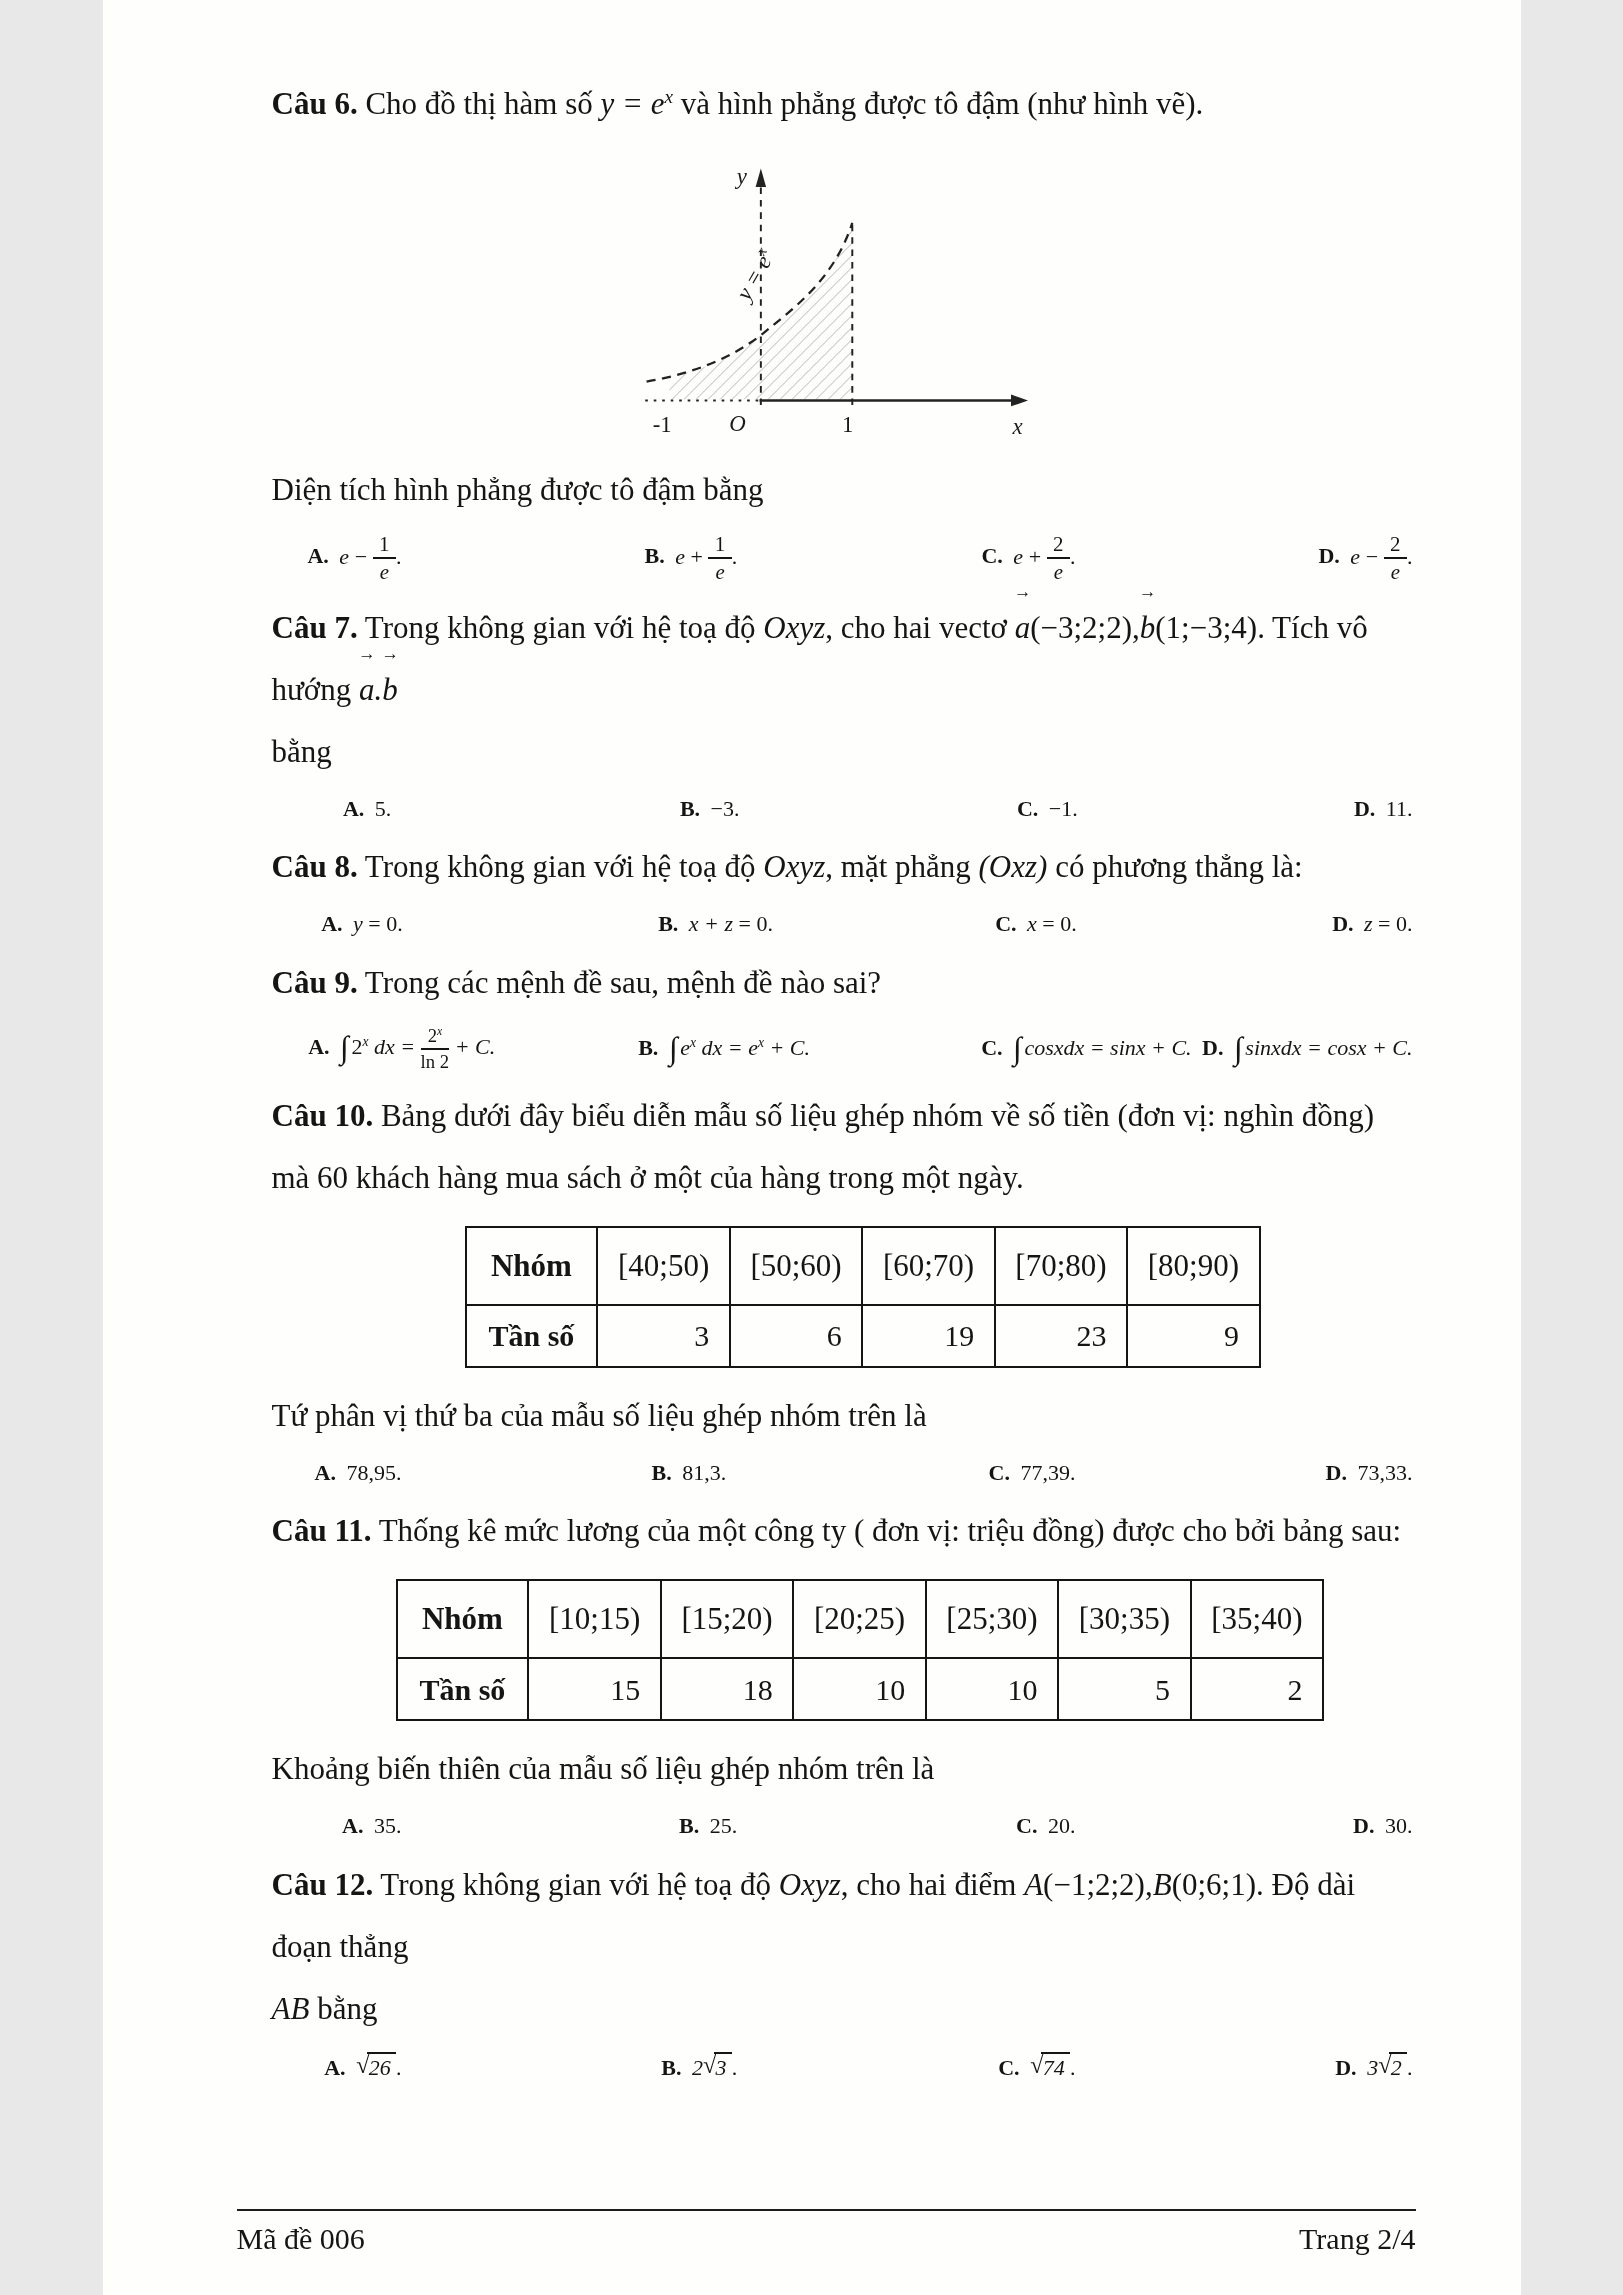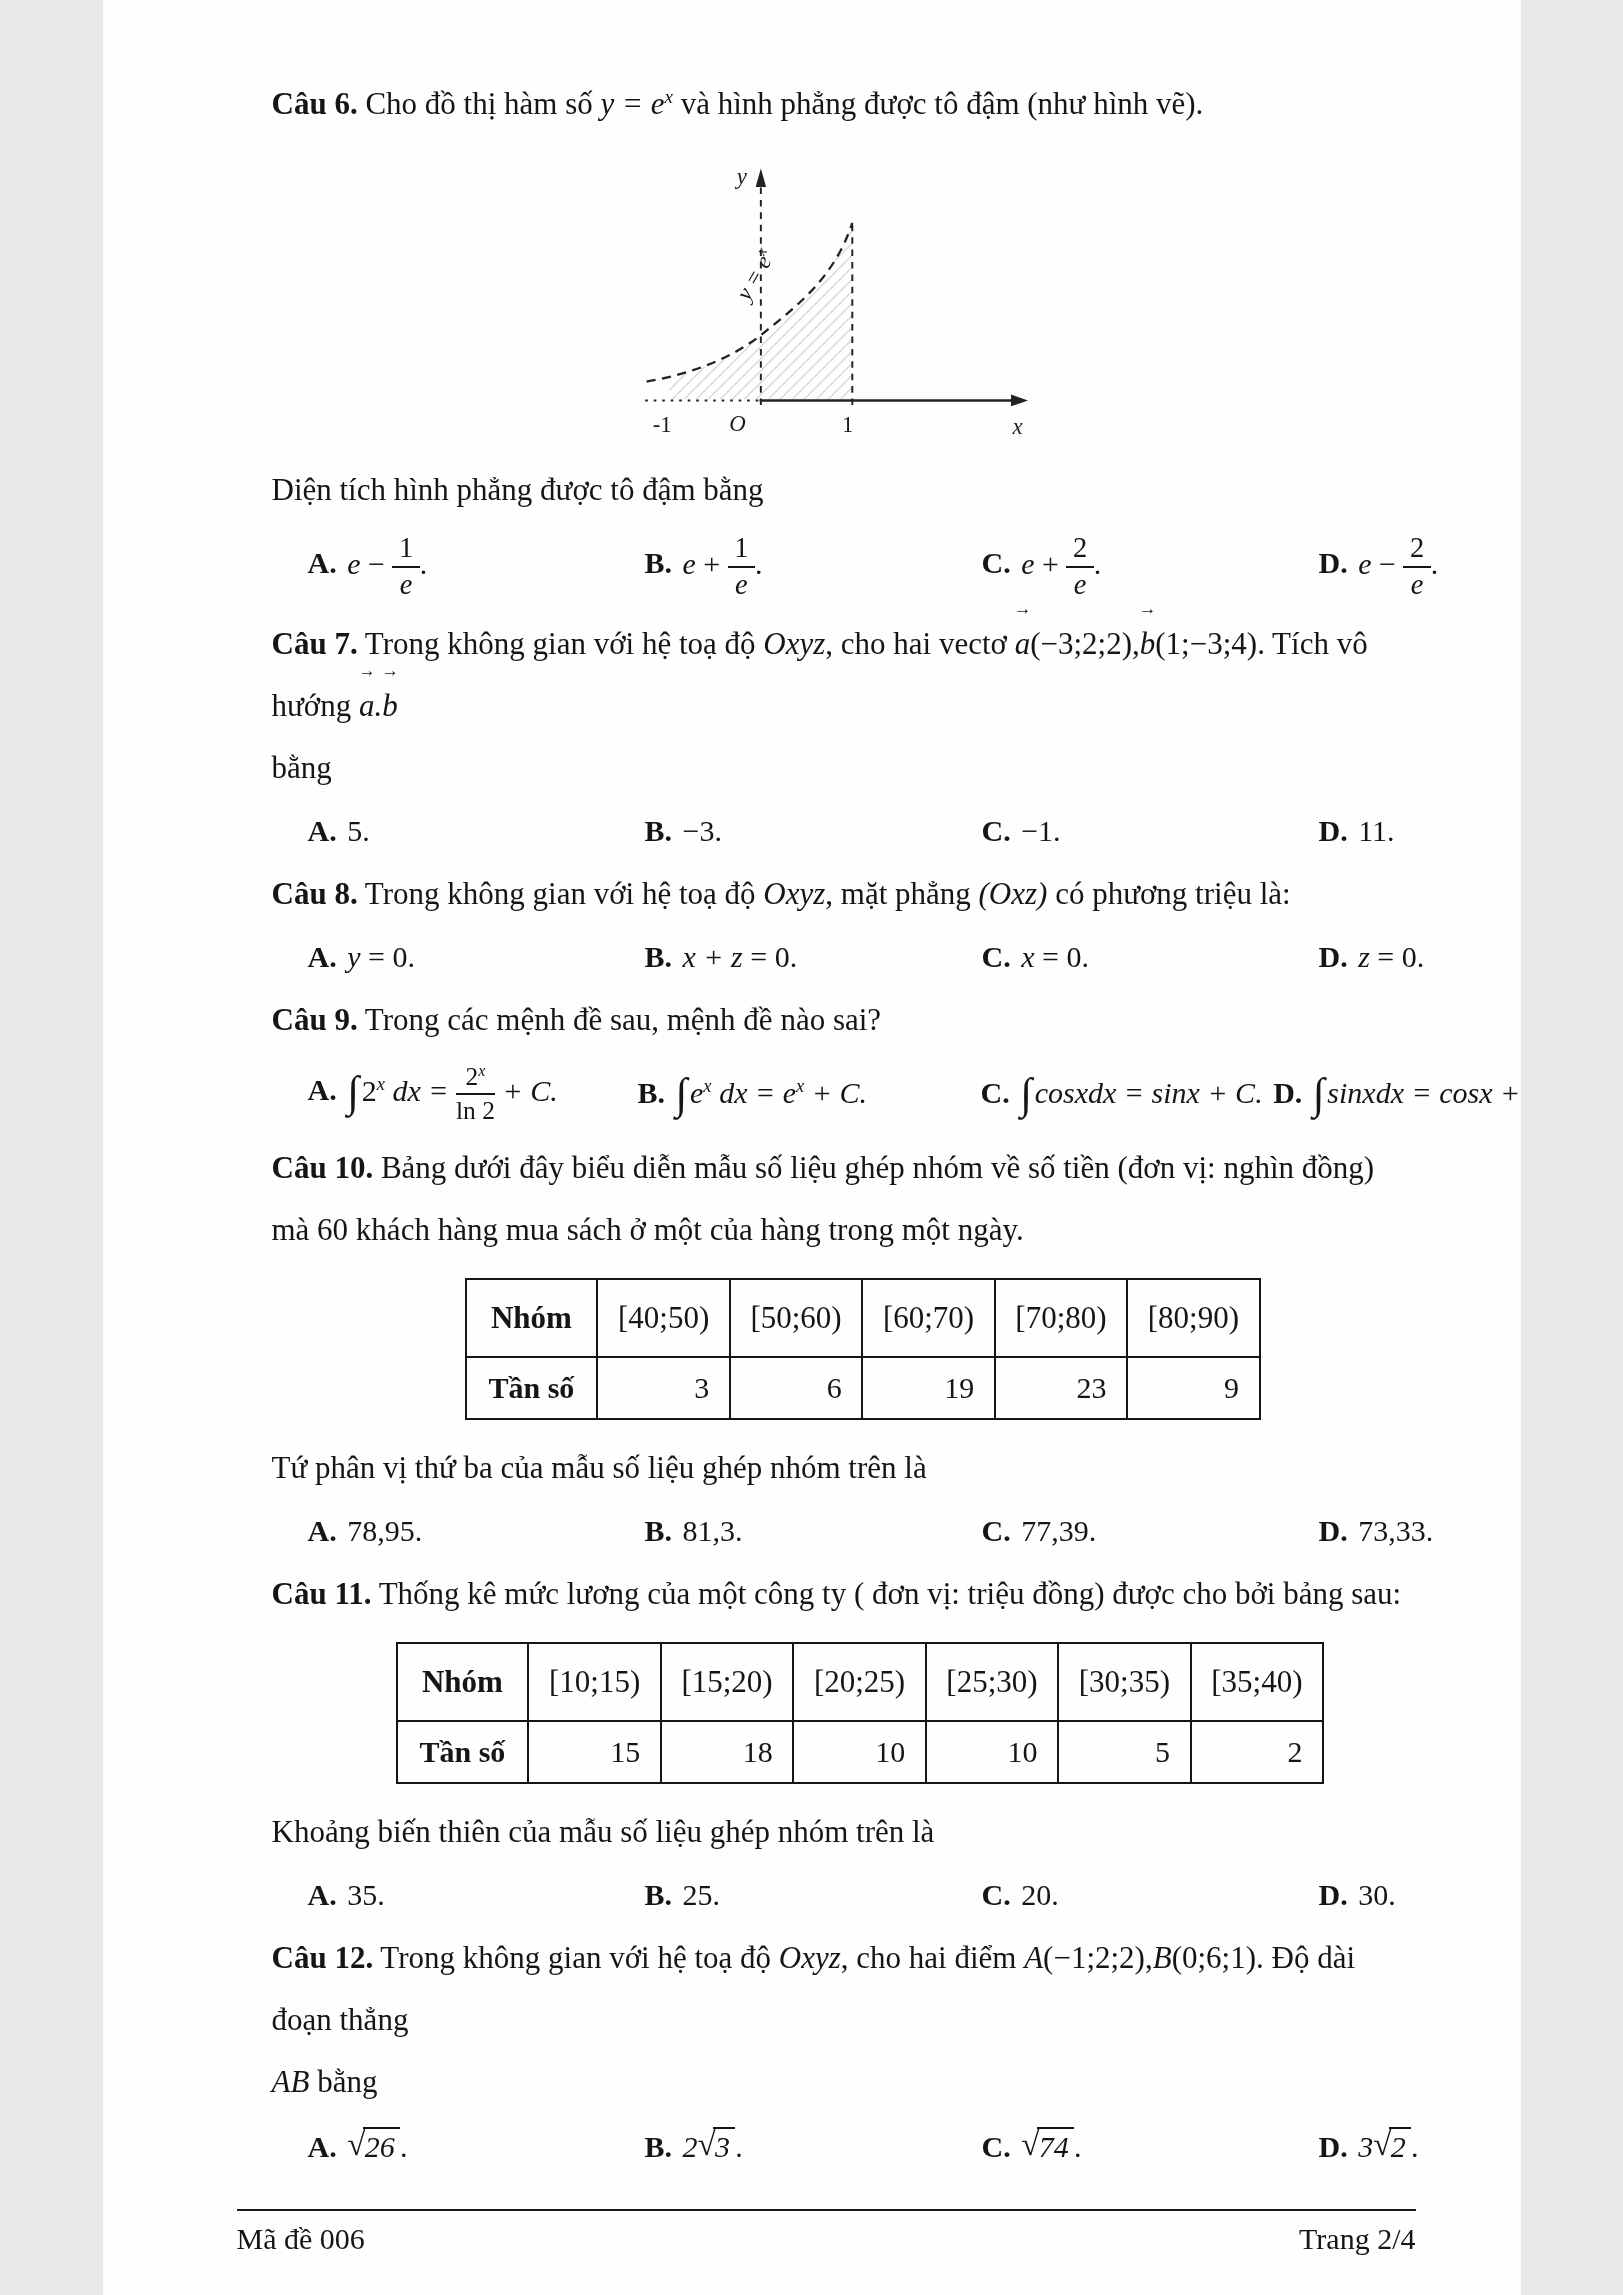--- a/index.html
+++ b/index.html
@@ -5,21 +5,21 @@
   html,body{margin:0;padding:0;background:#e8e8e8;}
   .page{position:relative;width:1418px;height:2295px;background:#fefefd;
         font-family:"Liberation Serif",serif;color:#151515;overflow:hidden;margin:0 auto;}
   .content{padding:73px 108px 0 169px;font-size:31px;line-height:2.0;}
   p.qp{margin:0;}
   .qlabel{font-weight:bold;}
   .mi{font-style:italic;}
   sup.sp{font-size:0.62em;vertical-align:super;line-height:0;font-style:italic;}
   
   .opts{display:flex;align-items:center;margin:11.8px 0 13px 0;padding-left:36px;
-        font-size:30px;line-height:1.3;}
+        font-size:22px;line-height:1.3;justify-content:flex-end;}
   .opt{flex:0 0 337px;white-space:nowrap;}
   .opt.auto{flex:0 0 auto;}
   .opt.dlast{margin-left:10.5px;}
   .letter{font-weight:bold;margin-right:10.5px;}
   
   .frac{display:inline-block;vertical-align:middle;text-align:center;line-height:1.08;font-size:0.95em;}
   .frac .fn{display:block;border-bottom:2.6px solid #151515;padding:0 6.5px 2px;}
   .frac .fd{display:block;padding-top:2px;}
   .fr-sm{font-size:0.85em;}
   
@@ -120,21 +120,21 @@
         <span class="opt auto"><b class="letter">D.</b><span>11.</span></span>
       </div>
     </div>
 
     <div>
       <p class="qp">
         <span class="qlabel">Câu 8.</span>
         <span>Trong không gian với hệ toạ độ</span>
         <span class="mi">Oxyz</span><span>, mặt phẳng</span>
         <span class="mi">(Oxz)</span>
-        <span>có phương triệu là:</span>
+        <span>có phương thẳng là:</span>
       </p>
       <div class="opts">
         <span class="opt"><b class="letter">A.</b><span class="mi">y</span><span> = 0.</span></span>
         <span class="opt"><b class="letter">B.</b><span class="mi">x + z</span><span> = 0.</span></span>
         <span class="opt"><b class="letter">C.</b><span class="mi">x</span><span> = 0.</span></span>
         <span class="opt auto"><b class="letter">D.</b><span class="mi">z</span><span> = 0.</span></span>
       </div>
     </div>
 
     <div>

